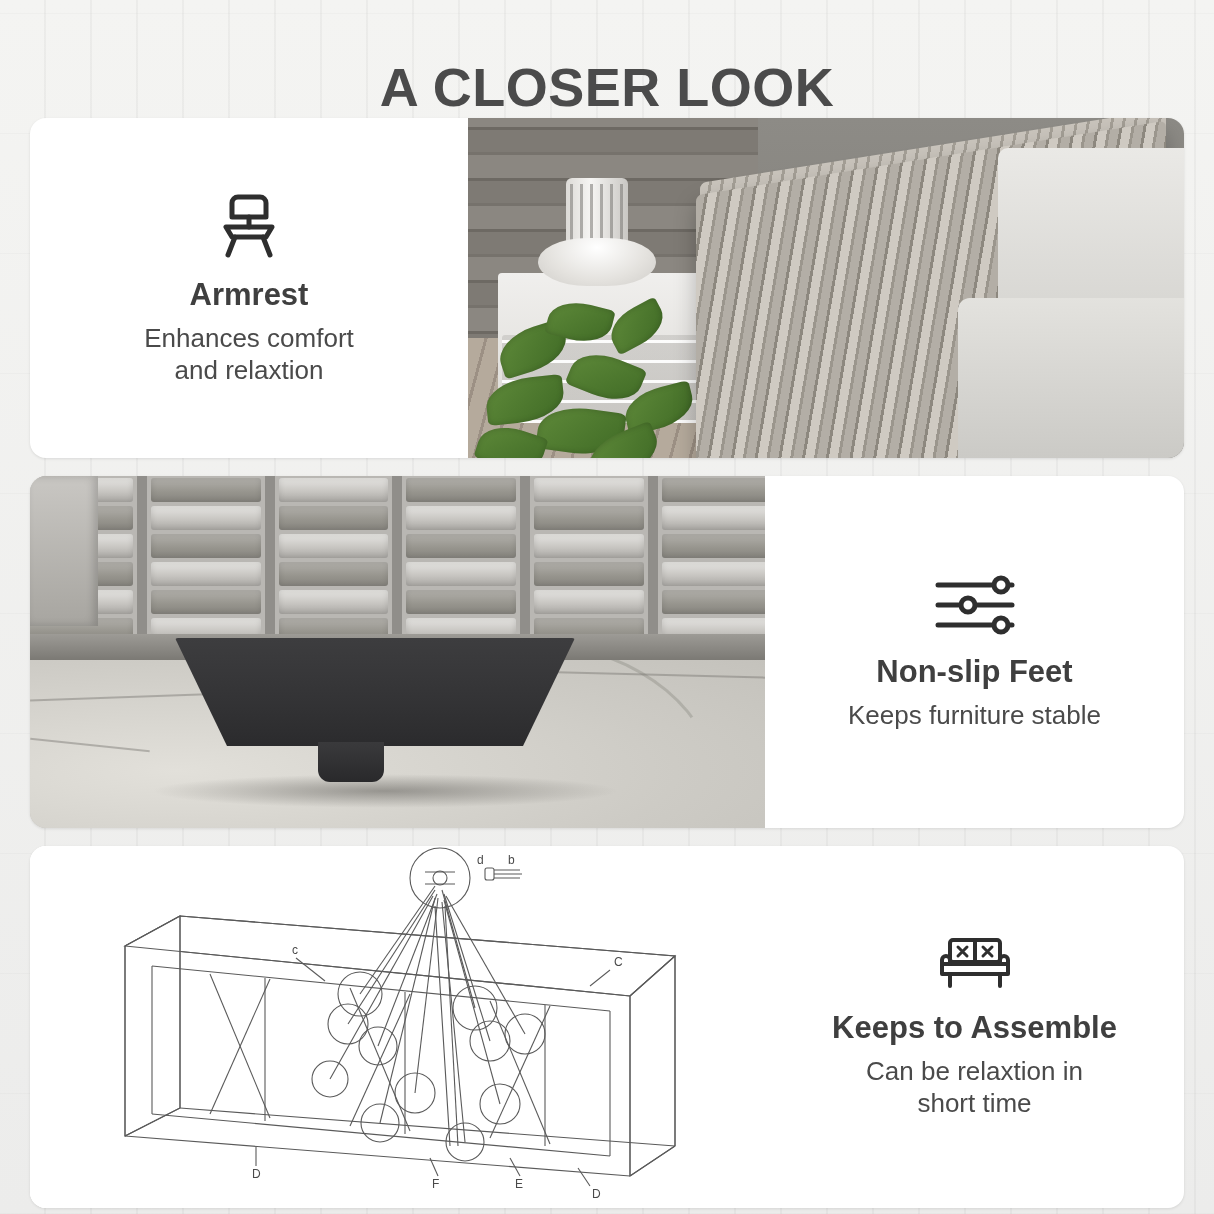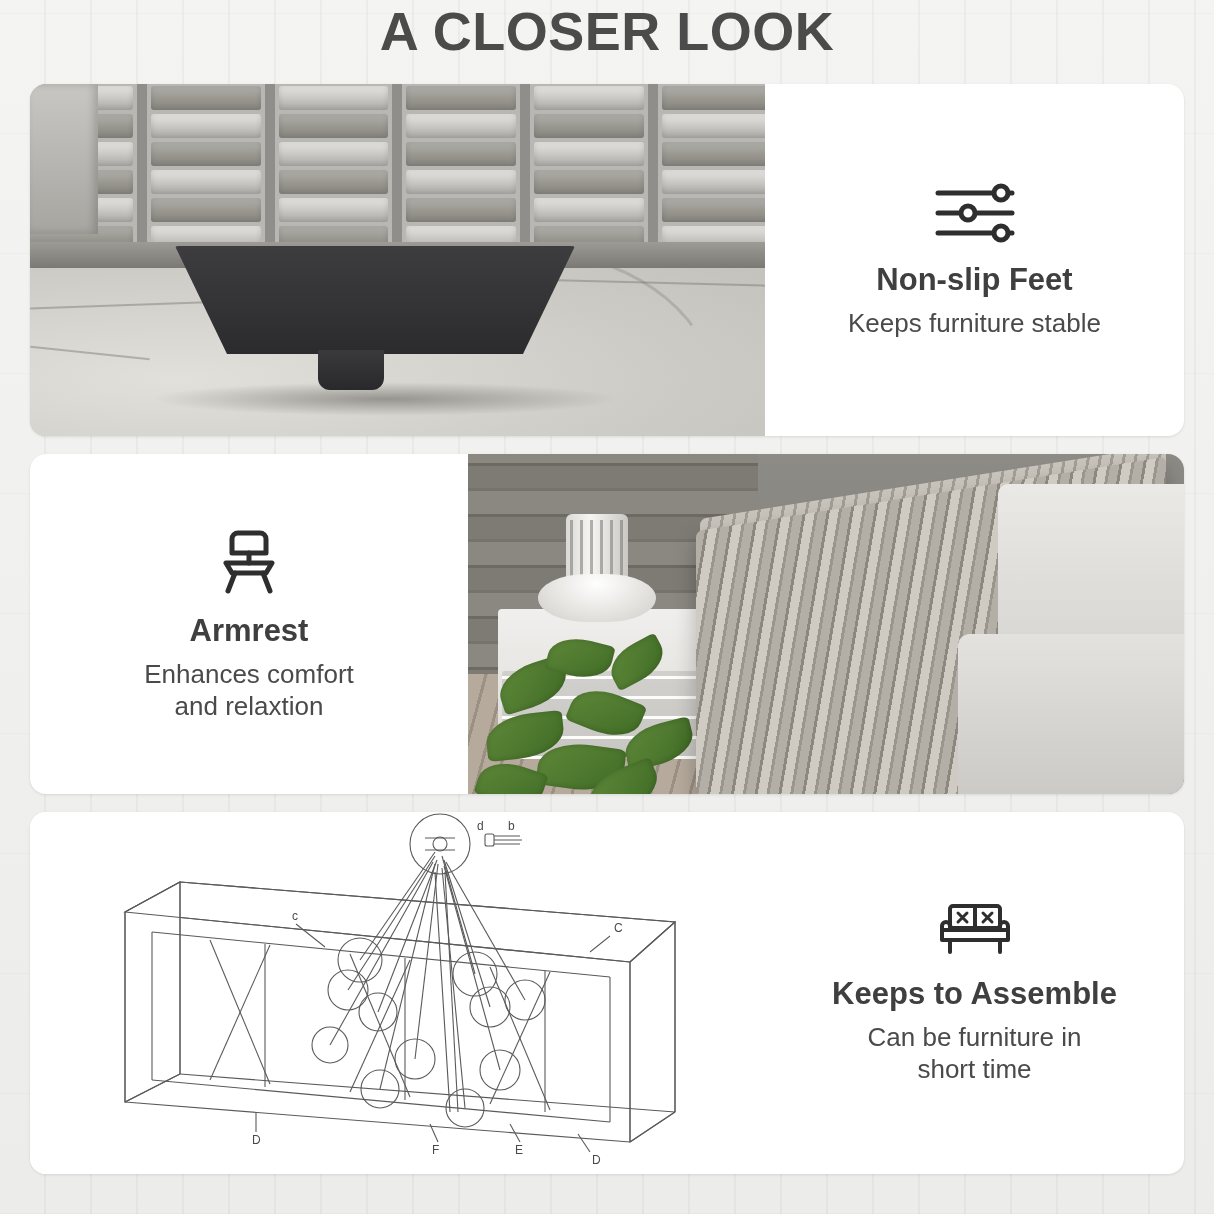--- a/index.html
+++ b/index.html
@@ -37,23 +37,23 @@
   .page {
     position: relative;
     z-index: 1;
     width: 1214px;
     height: 1214px;
     box-sizing: border-box;
     padding: 0 30px;
   }
 
   .header {
-    height: 84px;
+    height: 118px;
     display: flex;
-    align-items: flex-start;
+    align-items: flex-end;
     justify-content: center;
   }
   .header h1 {
     margin: 0;
     font-size: 54px;
     font-weight: bold;
     letter-spacing: 0.5px;
     color: #4b4b4b;
     text-align: center;
   }
@@ -340,134 +340,20 @@
 </style>
 </head>
 <body>
 
 <div class="bg-texture"></div>
 
 <div class="page">
 
   <div class="header">
     <h1>A CLOSER LOOK</h1>
-  </div>
-
-  <div class="card card-1">
-    <div class="panel-img">
-      <div class="photo-foot">
-        <div class="foot-ground"></div>
-        <div class="stone-arc"></div>
-        <div class="stone-line sl1"></div>
-        <div class="stone-line sl2"></div>
-        <div class="stone-line sl3"></div>
-        <div class="wicker">
-          <div class="row" style="top:0">
-            <div class="strand"></div>
-              <div class="gap"></div>
-              <div class="strand dark"></div>
-              <div class="gap"></div>
-              <div class="strand"></div>
-              <div class="gap"></div>
-              <div class="strand dark"></div>
-              <div class="gap"></div>
-              <div class="strand"></div>
-              <div class="gap"></div>
-              <div class="strand dark"></div>
-          </div>
-          <div class="row" style="top:28px">
-            <div class="strand dark"></div>
-              <div class="gap"></div>
-              <div class="strand"></div>
-              <div class="gap"></div>
-              <div class="strand dark"></div>
-              <div class="gap"></div>
-              <div class="strand"></div>
-              <div class="gap"></div>
-              <div class="strand dark"></div>
-              <div class="gap"></div>
-              <div class="strand"></div>
-          </div>
-          <div class="row" style="top:56px">
-            <div class="strand"></div>
-              <div class="gap"></div>
-              <div class="strand dark"></div>
-              <div class="gap"></div>
-              <div class="strand"></div>
-              <div class="gap"></div>
-              <div class="strand dark"></div>
-              <div class="gap"></div>
-              <div class="strand"></div>
-              <div class="gap"></div>
-              <div class="strand dark"></div>
-          </div>
-          <div class="row" style="top:84px">
-            <div class="strand dark"></div>
-              <div class="gap"></div>
-              <div class="strand"></div>
-              <div class="gap"></div>
-              <div class="strand dark"></div>
-              <div class="gap"></div>
-              <div class="strand"></div>
-              <div class="gap"></div>
-              <div class="strand dark"></div>
-              <div class="gap"></div>
-              <div class="strand"></div>
-          </div>
-          <div class="row" style="top:112px">
-            <div class="strand"></div>
-              <div class="gap"></div>
-              <div class="strand dark"></div>
-              <div class="gap"></div>
-              <div class="strand"></div>
-              <div class="gap"></div>
-              <div class="strand dark"></div>
-              <div class="gap"></div>
-              <div class="strand"></div>
-              <div class="gap"></div>
-              <div class="strand dark"></div>
-          </div>
-          <div class="row" style="top:140px">
-            <div class="strand dark"></div>
-              <div class="gap"></div>
-              <div class="strand"></div>
-              <div class="gap"></div>
-              <div class="strand dark"></div>
-              <div class="gap"></div>
-              <div class="strand"></div>
-              <div class="gap"></div>
-              <div class="strand dark"></div>
-              <div class="gap"></div>
-              <div class="strand"></div>
-          </div>
-          <div class="wicker-left-post"></div>
-        </div>
-        <div class="wicker-edge"></div>
-        <div class="foot-shadow"></div>
-        <div class="foot"></div>
-        <div class="foot-glide"></div>
-      </div>
-    </div>
-    <div class="panel-text">
-      <span class="icon">
-        <svg width="86" height="66" viewBox="0 0 86 66" fill="none" stroke="#2e2e2e" stroke-width="5" stroke-linecap="round">
-          <line x1="6" y1="13" x2="62" y2="13"></line>
-          <line x1="76" y1="13" x2="80" y2="13"></line>
-          <circle cx="69" cy="13" r="7" fill="#fff"></circle>
-          <line x1="6" y1="33" x2="28" y2="33"></line>
-          <line x1="44" y1="33" x2="80" y2="33"></line>
-          <circle cx="36" cy="33" r="7" fill="#fff"></circle>
-          <line x1="6" y1="53" x2="62" y2="53"></line>
-          <line x1="76" y1="53" x2="80" y2="53"></line>
-          <circle cx="69" cy="53" r="7" fill="#fff"></circle>
-        </svg>
-      </span>
-      <p class="feature-title">Non-slip Feet</p>
-      <p class="feature-desc">Keeps furniture stable</p>
-    </div>
   </div>
 
   <div class="card card-2">
     <div class="panel-text">
       <span class="icon">
         <svg width="70" height="72" viewBox="0 0 70 72" fill="none" stroke="#2e2e2e" stroke-width="5" stroke-linecap="round" stroke-linejoin="round">
           <path d="M24 8 h22 a6 6 0 0 1 6 6 v14 h-34 v-14 a6 6 0 0 1 6 -6 z"></path>
           <line x1="35" y1="28" x2="35" y2="38"></line>
           <path d="M12 38 h46 l-6 10 h-34 z"></path>
           <line x1="21" y1="48" x2="14" y2="66"></line>
@@ -503,20 +389,134 @@
         </div>
         <div class="armrest-top"></div>
         <div class="armrest-block"></div>
         <div class="cushion-back"></div>
         <div class="cushion-seam"></div>
         <div class="cushion-seat"></div>
       </div>
     </div>
   </div>
 
+  <div class="card card-1">
+    <div class="panel-img">
+      <div class="photo-foot">
+        <div class="foot-ground"></div>
+        <div class="stone-arc"></div>
+        <div class="stone-line sl1"></div>
+        <div class="stone-line sl2"></div>
+        <div class="stone-line sl3"></div>
+        <div class="wicker">
+          <div class="row" style="top:0">
+            <div class="strand"></div>
+              <div class="gap"></div>
+              <div class="strand dark"></div>
+              <div class="gap"></div>
+              <div class="strand"></div>
+              <div class="gap"></div>
+              <div class="strand dark"></div>
+              <div class="gap"></div>
+              <div class="strand"></div>
+              <div class="gap"></div>
+              <div class="strand dark"></div>
+          </div>
+          <div class="row" style="top:28px">
+            <div class="strand dark"></div>
+              <div class="gap"></div>
+              <div class="strand"></div>
+              <div class="gap"></div>
+              <div class="strand dark"></div>
+              <div class="gap"></div>
+              <div class="strand"></div>
+              <div class="gap"></div>
+              <div class="strand dark"></div>
+              <div class="gap"></div>
+              <div class="strand"></div>
+          </div>
+          <div class="row" style="top:56px">
+            <div class="strand"></div>
+              <div class="gap"></div>
+              <div class="strand dark"></div>
+              <div class="gap"></div>
+              <div class="strand"></div>
+              <div class="gap"></div>
+              <div class="strand dark"></div>
+              <div class="gap"></div>
+              <div class="strand"></div>
+              <div class="gap"></div>
+              <div class="strand dark"></div>
+          </div>
+          <div class="row" style="top:84px">
+            <div class="strand dark"></div>
+              <div class="gap"></div>
+              <div class="strand"></div>
+              <div class="gap"></div>
+              <div class="strand dark"></div>
+              <div class="gap"></div>
+              <div class="strand"></div>
+              <div class="gap"></div>
+              <div class="strand dark"></div>
+              <div class="gap"></div>
+              <div class="strand"></div>
+          </div>
+          <div class="row" style="top:112px">
+            <div class="strand"></div>
+              <div class="gap"></div>
+              <div class="strand dark"></div>
+              <div class="gap"></div>
+              <div class="strand"></div>
+              <div class="gap"></div>
+              <div class="strand dark"></div>
+              <div class="gap"></div>
+              <div class="strand"></div>
+              <div class="gap"></div>
+              <div class="strand dark"></div>
+          </div>
+          <div class="row" style="top:140px">
+            <div class="strand dark"></div>
+              <div class="gap"></div>
+              <div class="strand"></div>
+              <div class="gap"></div>
+              <div class="strand dark"></div>
+              <div class="gap"></div>
+              <div class="strand"></div>
+              <div class="gap"></div>
+              <div class="strand dark"></div>
+              <div class="gap"></div>
+              <div class="strand"></div>
+          </div>
+          <div class="wicker-left-post"></div>
+        </div>
+        <div class="wicker-edge"></div>
+        <div class="foot-shadow"></div>
+        <div class="foot"></div>
+        <div class="foot-glide"></div>
+      </div>
+    </div>
+    <div class="panel-text">
+      <span class="icon">
+        <svg width="86" height="66" viewBox="0 0 86 66" fill="none" stroke="#2e2e2e" stroke-width="5" stroke-linecap="round">
+          <line x1="6" y1="13" x2="62" y2="13"></line>
+          <line x1="76" y1="13" x2="80" y2="13"></line>
+          <circle cx="69" cy="13" r="7" fill="#fff"></circle>
+          <line x1="6" y1="33" x2="28" y2="33"></line>
+          <line x1="44" y1="33" x2="80" y2="33"></line>
+          <circle cx="36" cy="33" r="7" fill="#fff"></circle>
+          <line x1="6" y1="53" x2="62" y2="53"></line>
+          <line x1="76" y1="53" x2="80" y2="53"></line>
+          <circle cx="69" cy="53" r="7" fill="#fff"></circle>
+        </svg>
+      </span>
+      <p class="feature-title">Non-slip Feet</p>
+      <p class="feature-desc">Keeps furniture stable</p>
+    </div>
+  </div>
+
   <div class="card card-3">
     <div class="panel-img">
       <div class="diagram">
         <svg viewBox="0 0 735 362" fill="none" stroke="#5a5a5a" stroke-width="1.1">
 
           <polygon points="95,100 150,70 645,110 600,150" fill="#fff"></polygon>
           <polygon points="95,100 95,290 150,262 150,70" fill="#fff"></polygon>
           <polygon points="600,150 600,330 645,300 645,110" fill="#fff"></polygon>
           <line x1="95" y1="100" x2="600" y2="150"></line>
           <line x1="150" y1="70" x2="645" y2="110"></line>
@@ -613,18 +613,18 @@
           <path d="M22 13 l9 9 M31 13 l-9 9" stroke-width="3"></path>
           <path d="M47 13 l9 9 M56 13 l-9 9" stroke-width="3"></path>
           <path d="M6 30 h66 v10 h-66 z"></path>
           <path d="M6 30 v-4 a4 4 0 0 1 8 0 v4"></path>
           <path d="M64 30 v-4 a4 4 0 0 1 8 0 v4"></path>
           <line x1="14" y1="40" x2="14" y2="52"></line>
           <line x1="64" y1="40" x2="64" y2="52"></line>
         </svg>
       </span>
       <p class="feature-title">Keeps to Assemble</p>
-      <p class="feature-desc">Can be furniture in</p>
+      <p class="feature-desc">Can be relaxtion in</p>
       <p class="feature-desc">short time</p>
     </div>
   </div>
 
 </div>
 
 </body></html>

